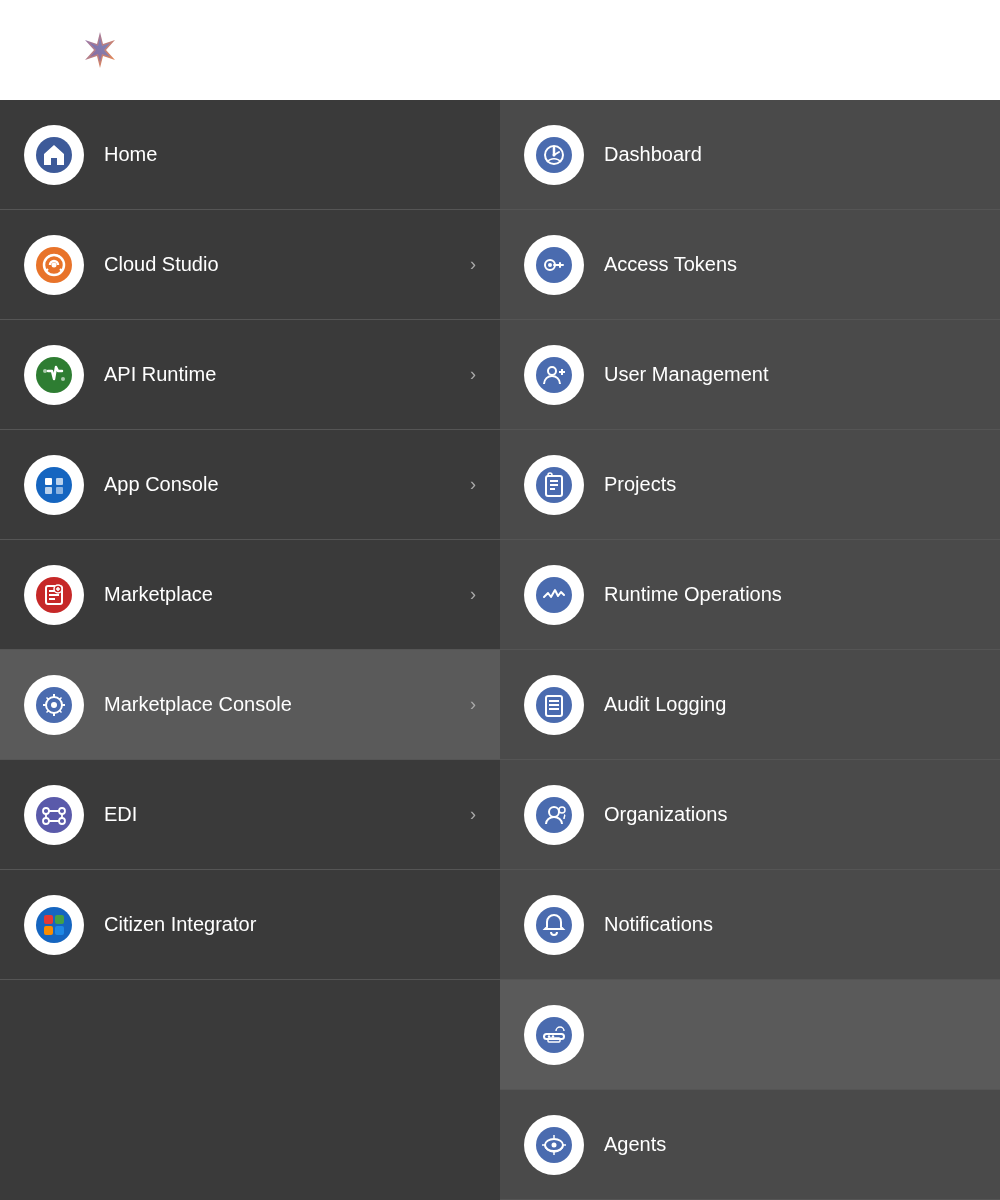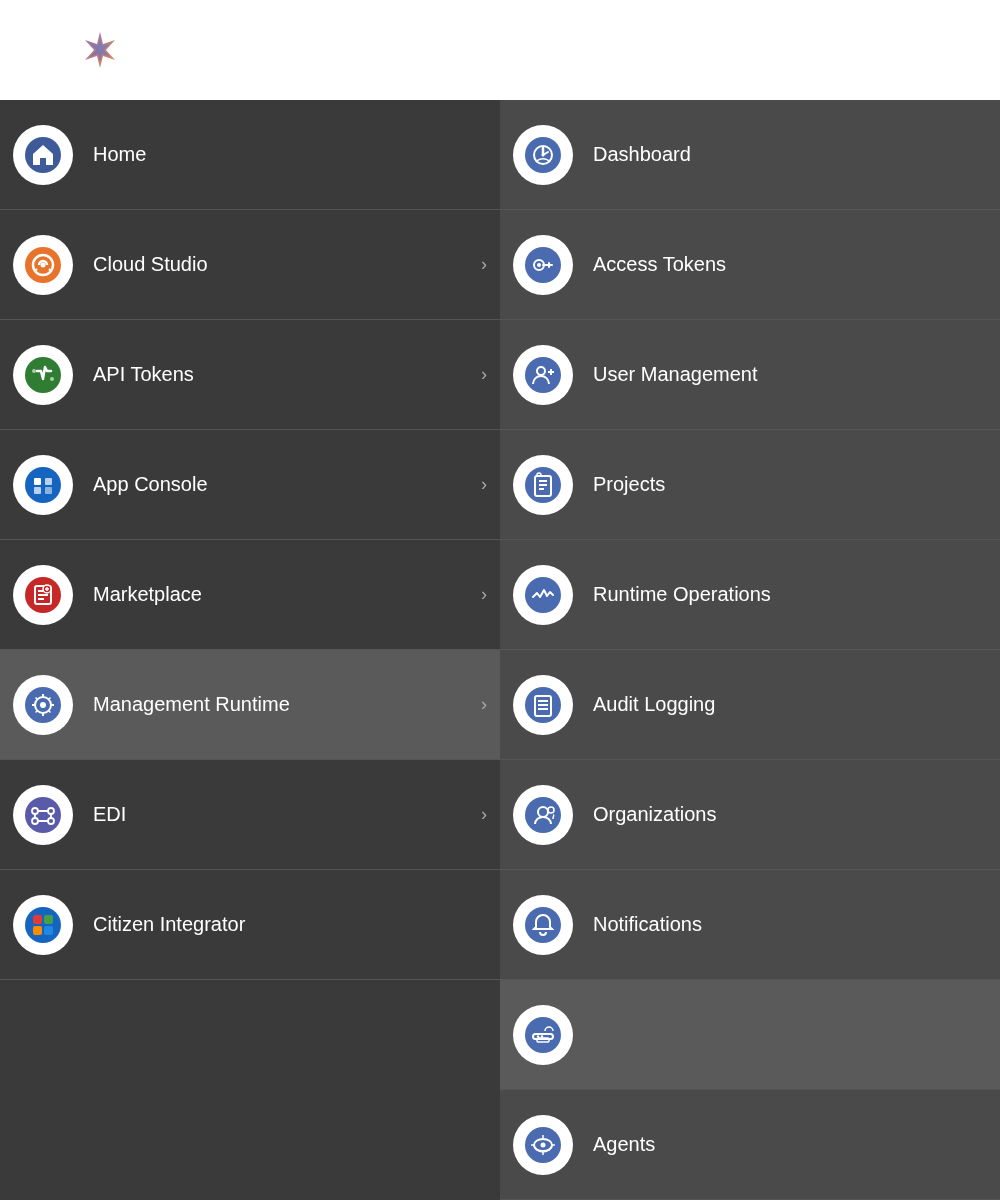--- a/index.html
+++ b/index.html
@@ -60,21 +60,21 @@
     .right-col {
       width: 500px;
       background: #4a4a4a;
       flex-shrink: 0;
     }
 
     
     .nav-item {
       display: flex;
       align-items: center;
-      padding: 0 13px;
+      padding: 0 24px;
       height: 110px;
       border-bottom: 1px solid #555;
       cursor: pointer;
       position: relative;
       transition: background 0.15s;
     }
     .nav-item.active { background: #5a5a5a; }
 
     .nav-icon-circle {
       width: 60px;
@@ -157,21 +157,21 @@
       </div>
       <div class="nav-item">
         <div class="nav-icon-circle">
           <svg viewBox="0 0 36 36" width="36" height="36">
       <circle cx="18" cy="18" r="18" fill="#2e7d32"></circle>
       <path d="M12 14h4l2 8 2-12 2 4h4" stroke="white" stroke-width="2.5" fill="none" stroke-linecap="round" stroke-linejoin="round"></path>
       <circle cx="9" cy="14" r="2" fill="white" opacity="0.6"></circle>
       <circle cx="27" cy="22" r="2" fill="white" opacity="0.6"></circle>
     </svg>
         </div>
-        <span class="nav-label">API Tokens</span>
+        <span class="nav-label">API Runtime</span>
         <span class="nav-chevron">›</span>
       </div>
       <div class="nav-item">
         <div class="nav-icon-circle">
           <svg viewBox="0 0 36 36" width="36" height="36">
       <circle cx="18" cy="18" r="18" fill="#1565c0"></circle>
       <rect x="9" y="11" width="7" height="7" rx="1" fill="white"></rect>
       <rect x="20" y="11" width="7" height="7" rx="1" fill="white" opacity="0.7"></rect>
       <rect x="9" y="20" width="7" height="7" rx="1" fill="white" opacity="0.7"></rect>
       <rect x="20" y="20" width="7" height="7" rx="1" fill="white" opacity="0.5"></rect>
@@ -198,21 +198,21 @@
       <div class="nav-item active">
         <div class="nav-icon-circle">
           <svg viewBox="0 0 36 36" width="36" height="36">
       <circle cx="18" cy="18" r="18" fill="#4a6baf"></circle>
       <circle cx="18" cy="18" r="8" fill="none" stroke="white" stroke-width="2"></circle>
       <circle cx="18" cy="18" r="3" fill="white"></circle>
       <path d="M18 7v3M18 26v3M7 18h3M26 18h3" stroke="white" stroke-width="2"></path>
       <path d="M10.5 10.5l2 2M23.5 23.5l2 2M10.5 25.5l2-2M23.5 12.5l2-2" stroke="white" stroke-width="1.5"></path>
     </svg>
         </div>
-        <span class="nav-label">Management Runtime</span>
+        <span class="nav-label">Marketplace Console</span>
         <span class="nav-chevron">›</span>
       </div>
       <div class="nav-item">
         <div class="nav-icon-circle">
           <svg viewBox="0 0 36 36" width="36" height="36">
       <circle cx="18" cy="18" r="18" fill="#5a5aaa"></circle>
       <circle cx="10" cy="14" r="3" fill="none" stroke="white" stroke-width="1.8"></circle>
       <circle cx="26" cy="14" r="3" fill="none" stroke="white" stroke-width="1.8"></circle>
       <circle cx="10" cy="24" r="3" fill="none" stroke="white" stroke-width="1.8"></circle>
       <circle cx="26" cy="24" r="3" fill="none" stroke="white" stroke-width="1.8"></circle>

